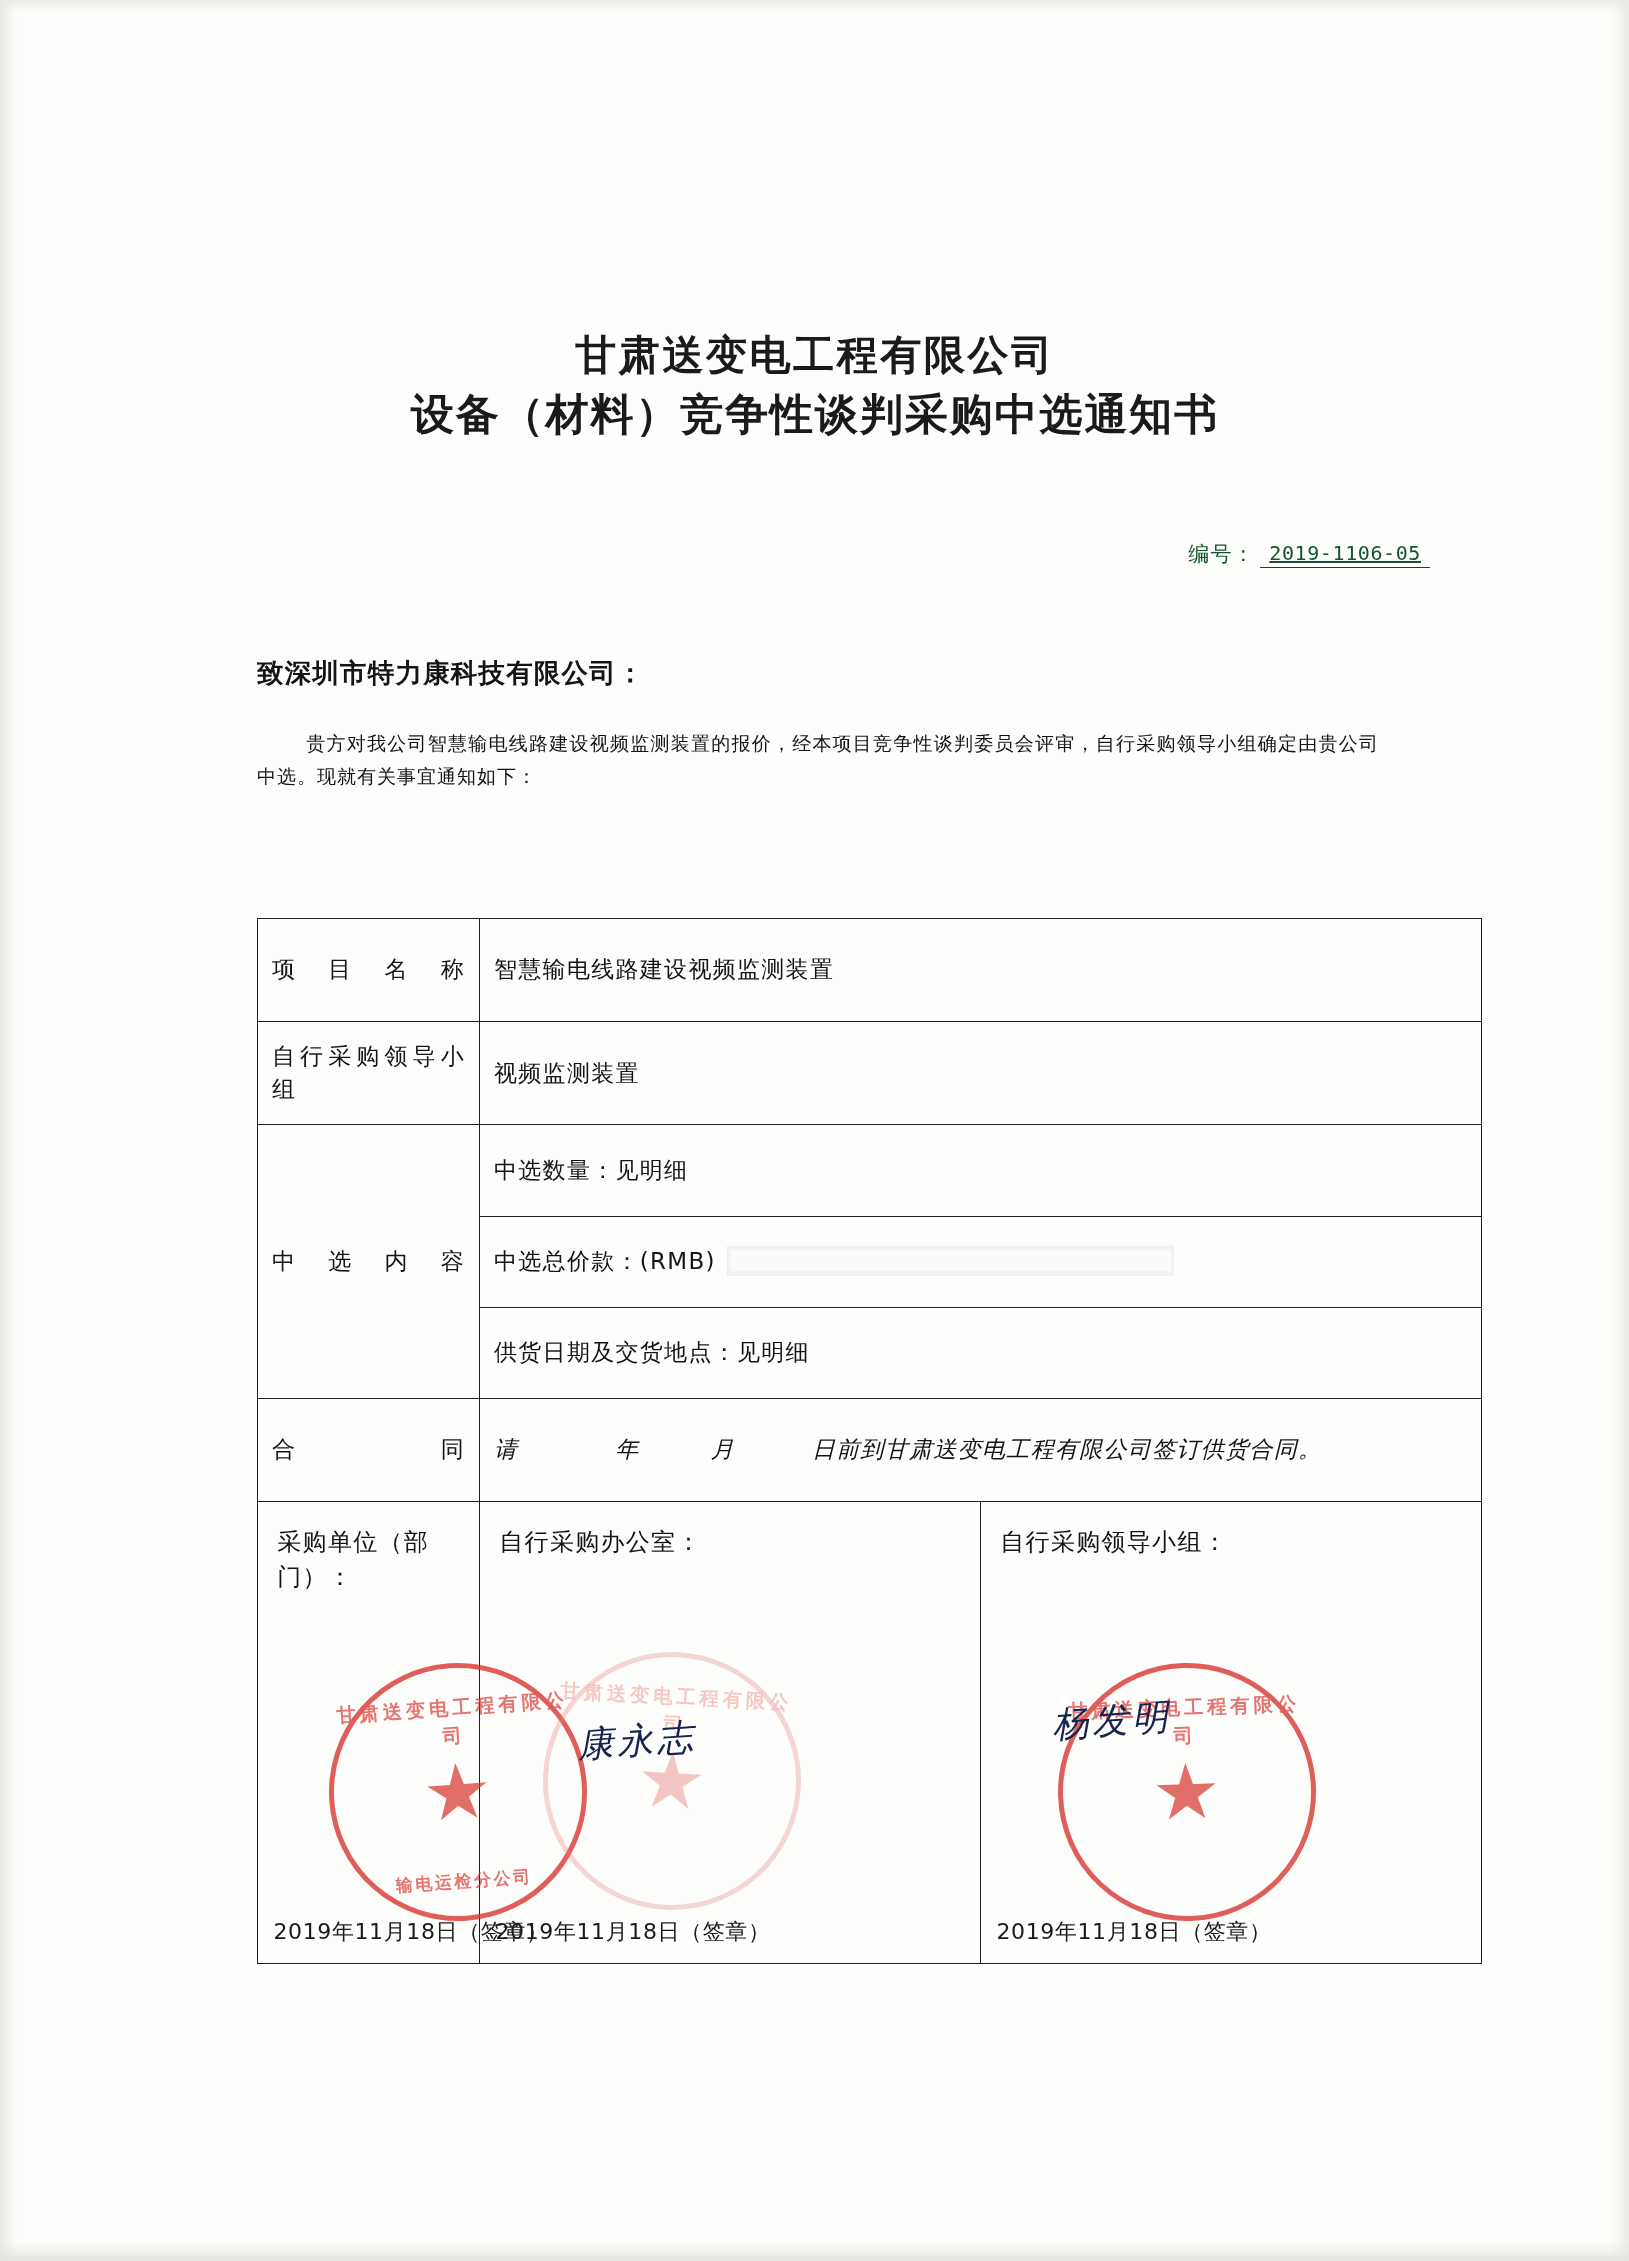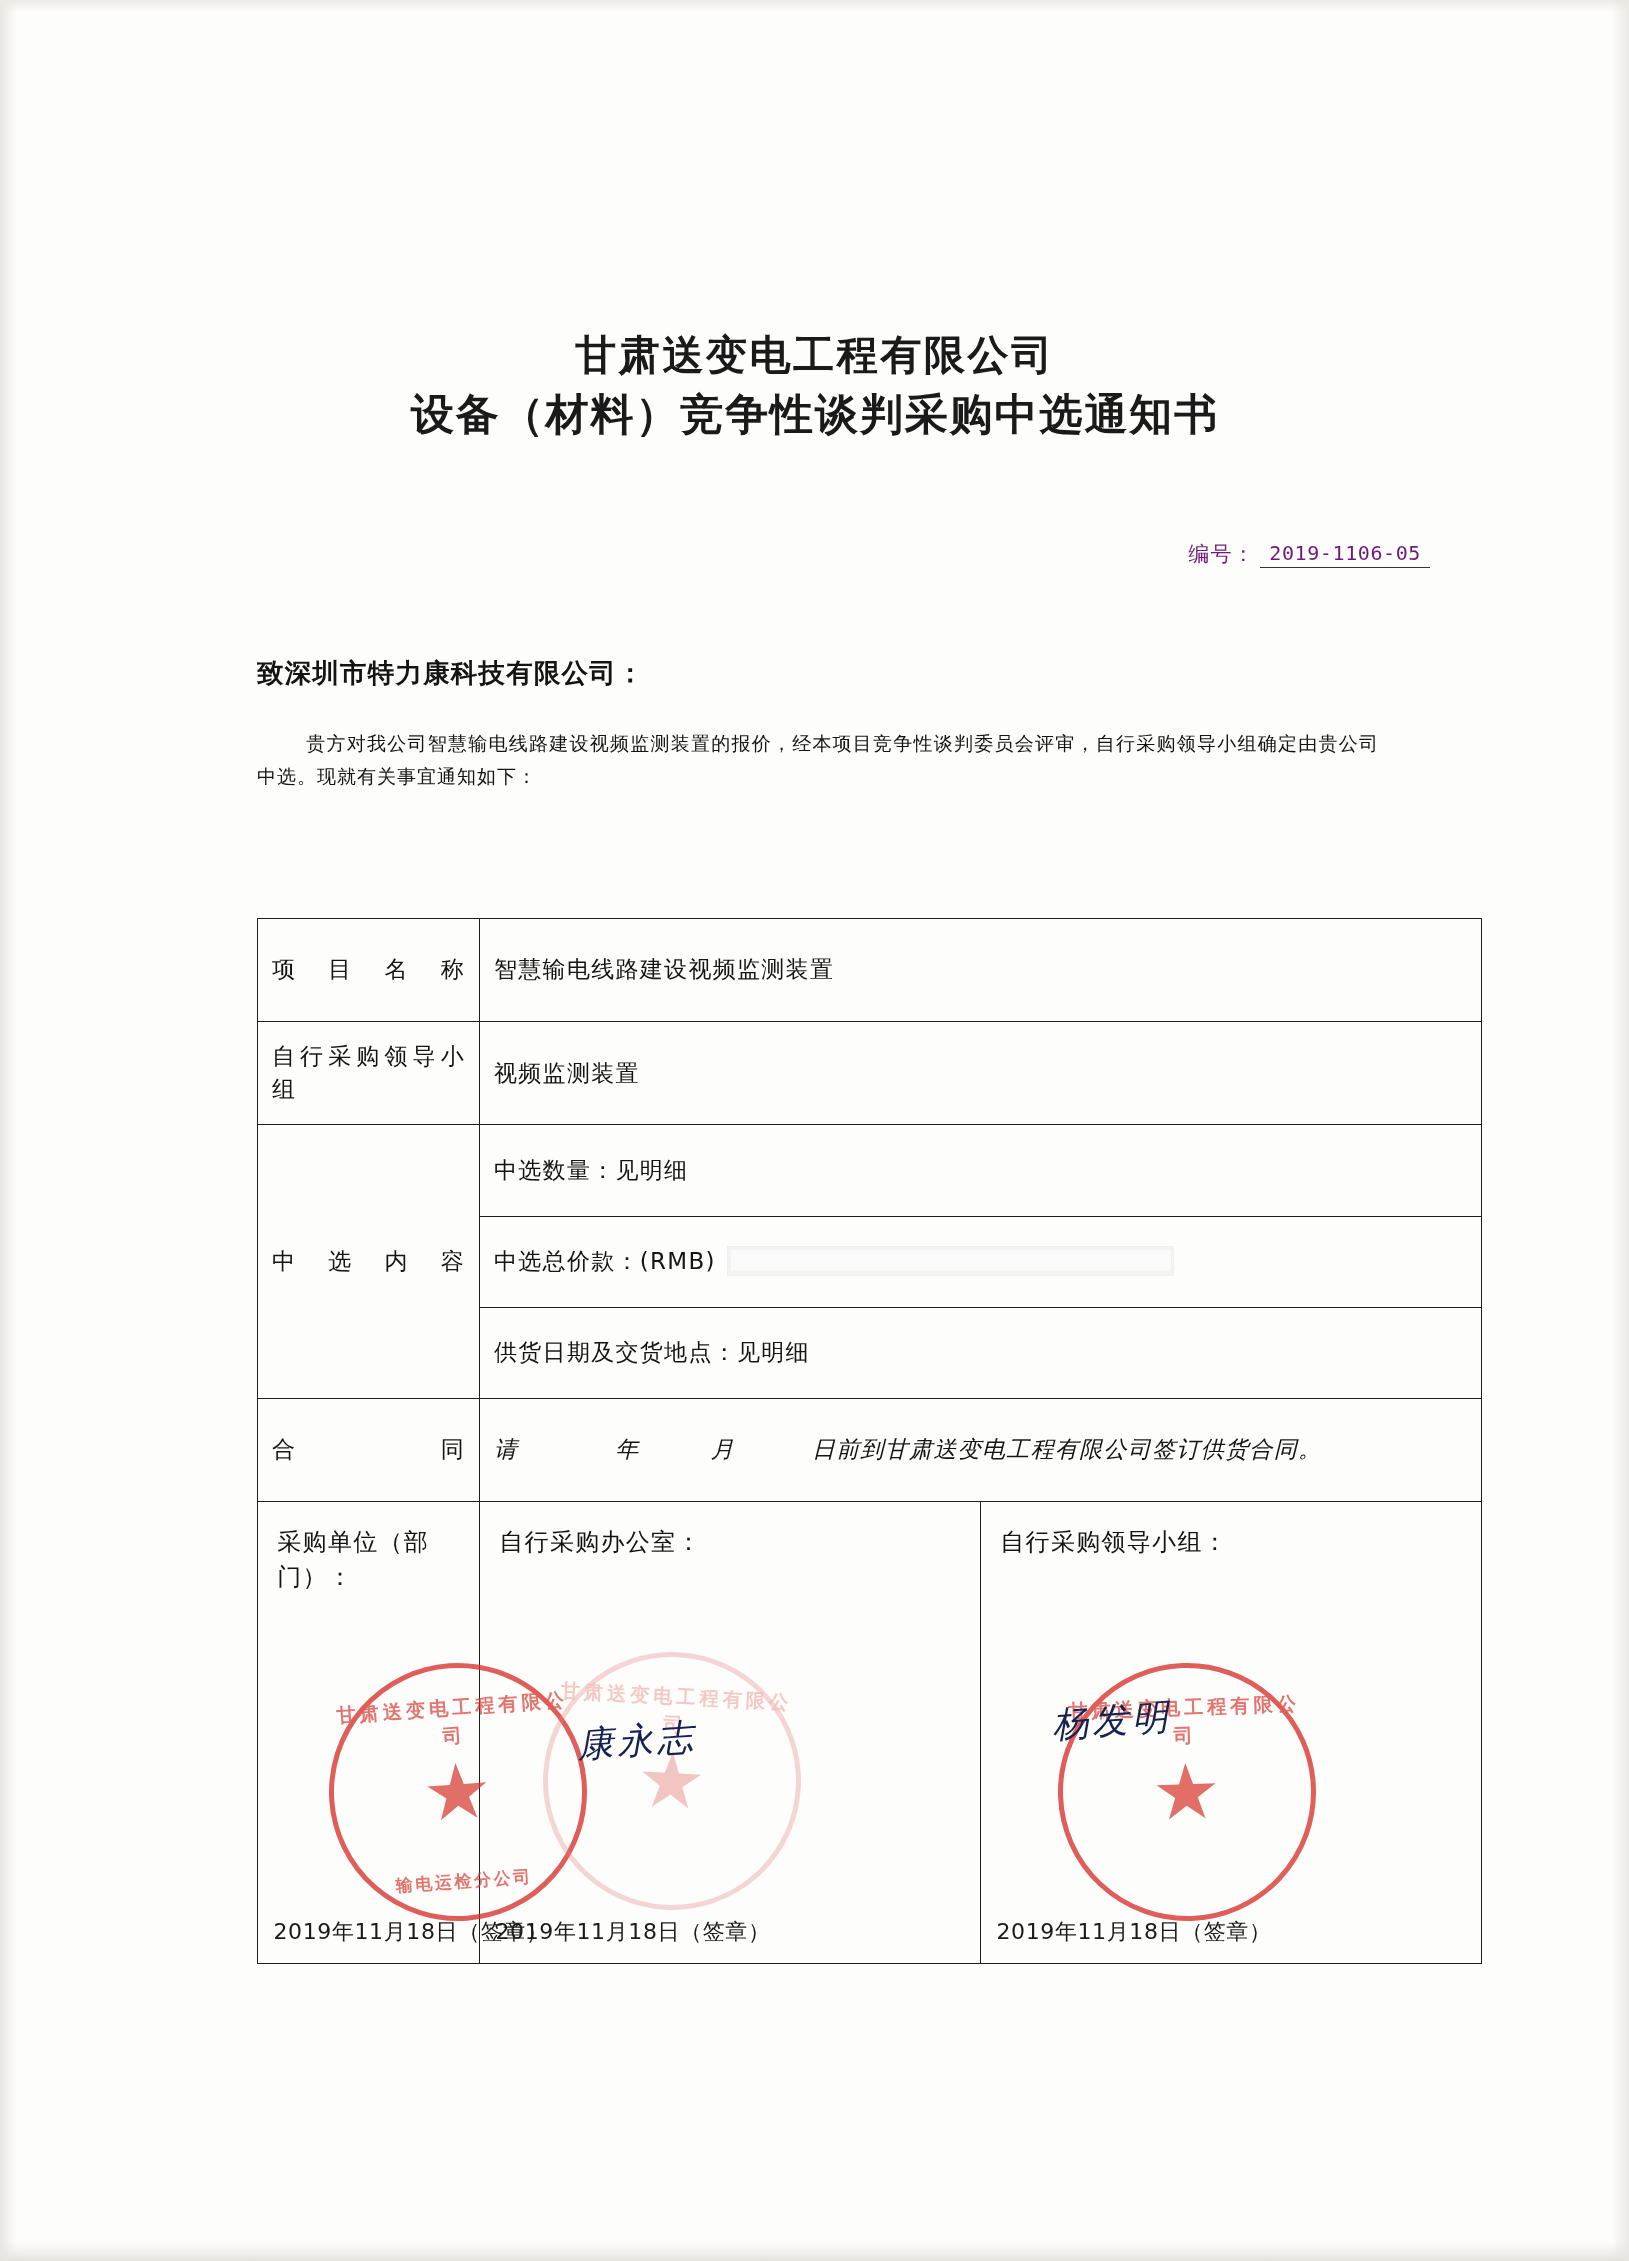--- a/index.html
+++ b/index.html
@@ -67,34 +67,35 @@
   .title-line.second {
     font-size: 43px;
     letter-spacing: 1.9px;
   }
 
   .serial-row {
     position: absolute;
     right: 200px;
     top: 540px;
     font-size: 21px;
-    color: #701a75;
+    color: #14532d;
     display: flex;
     align-items: flex-end;
     gap: 5.2px;
   }
   .serial-label {
     letter-spacing: 1.3px;
   }
   .serial-value {
     border-bottom: 1.3px solid #333;
     padding: 0 9px 1.9px 9px;
     font-family: "DejaVu Sans Mono", "Liberation Mono", monospace;
     font-size: 20px;
     letter-spacing: 0.6px;
+    text-decoration: underline;
   }
 
   .salutation {
     position: absolute;
     left: 257px;
     top: 656px;
     font-size: 26.4px;
     font-weight: bold;
     letter-spacing: 1.3px;
   }

